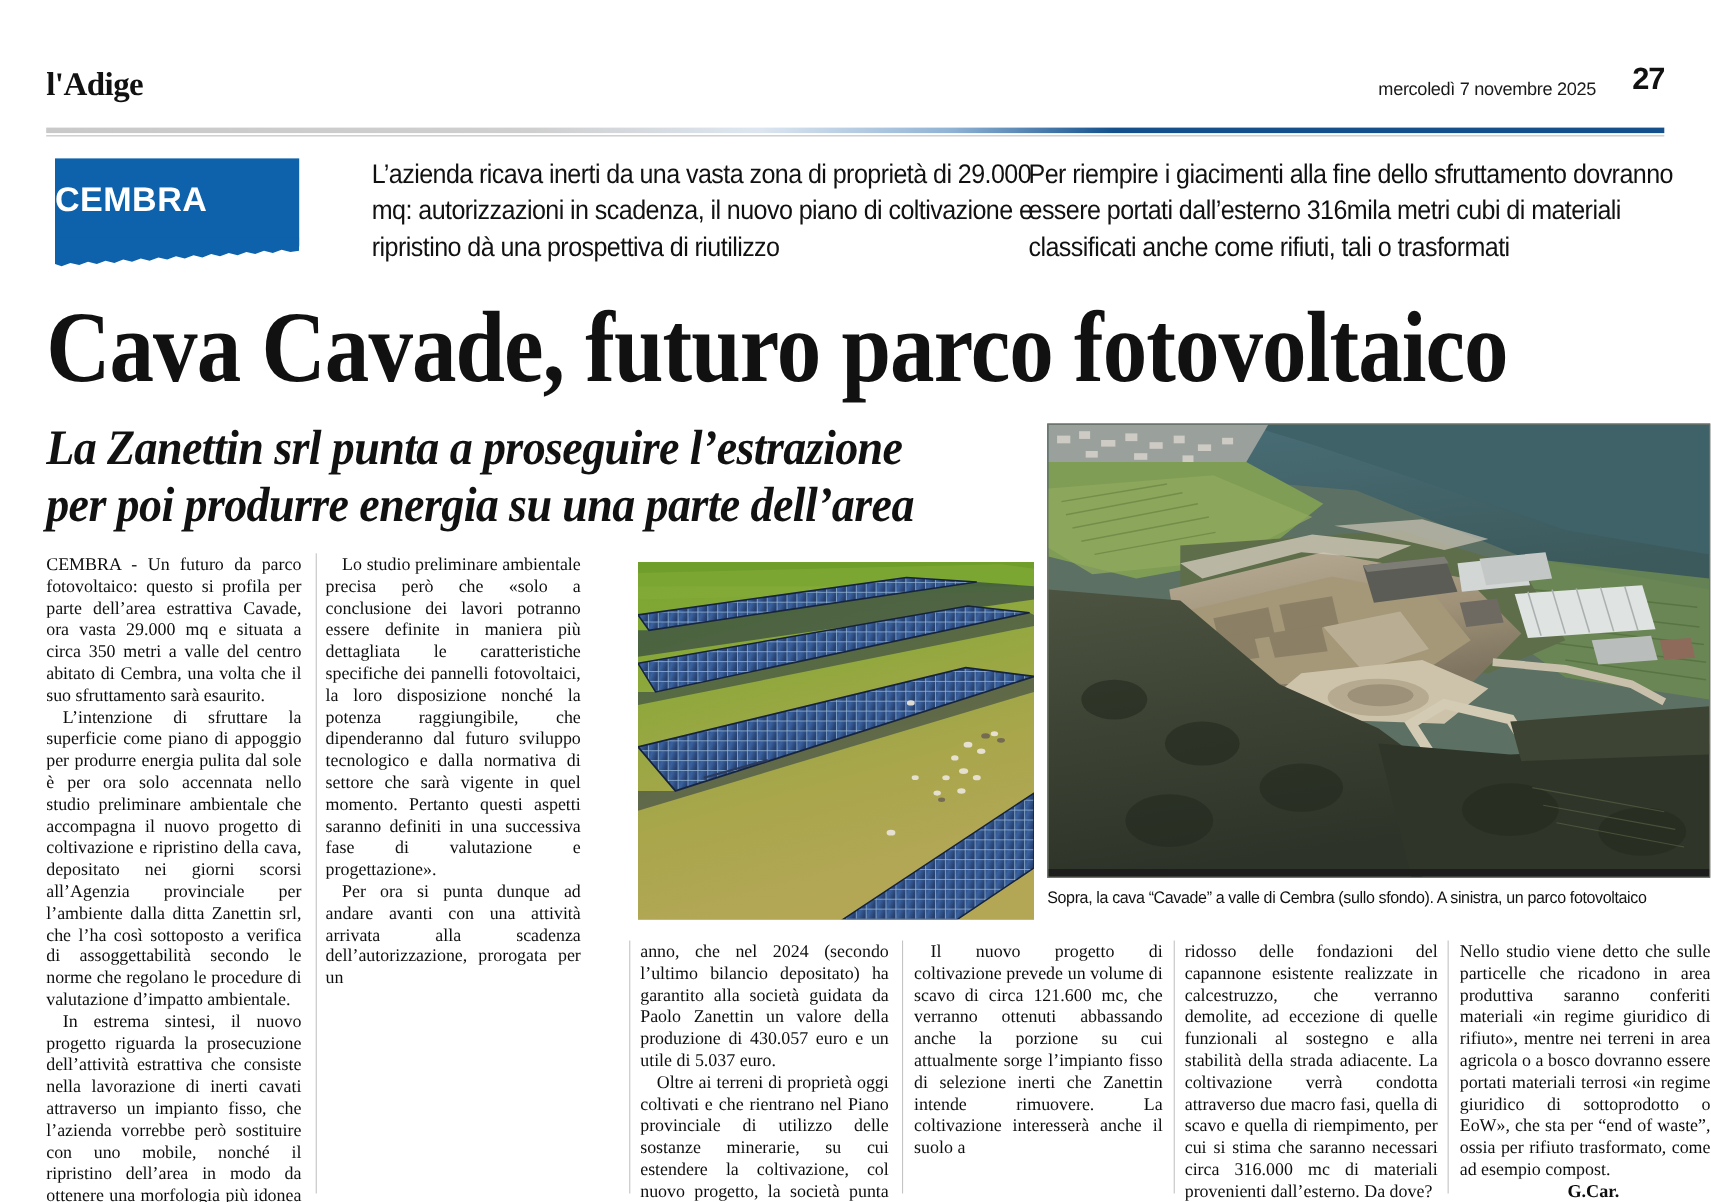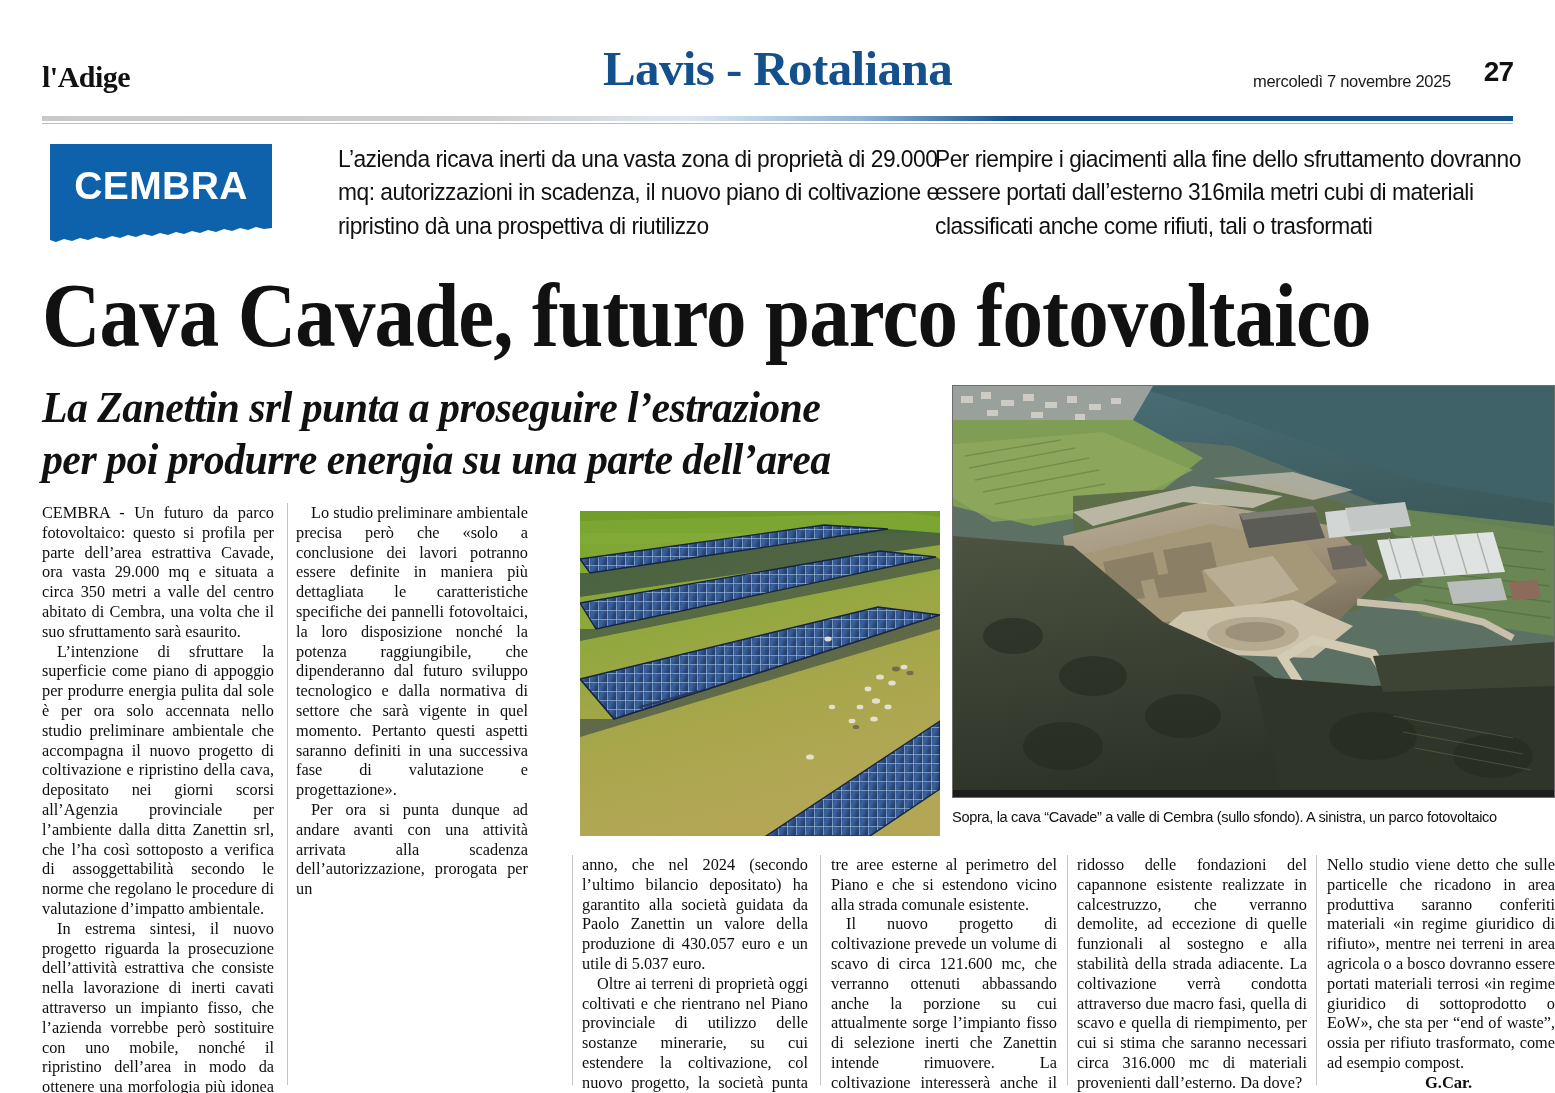--- a/index.html
+++ b/index.html
@@ -97,24 +97,24 @@
   }
   .badge-torn {
     position: absolute;
     left: 0; top: 72px;
     width: 222px;
     height: 30px;
   }
   .badge-label {
     position: absolute;
     left: 0; right: 0; top: 20px;
-    text-align: center;
+    text-align: left;
     font-family: "Liberation Sans", sans-serif;
     font-weight: bold;
-    font-size: 39px;
+    font-size: 31px;
     color: #ffffff;
     letter-spacing: 0.4px;
   }
   .kicker {
     position: absolute;
     top: 0;
     font-family: "Liberation Sans", sans-serif;
     font-size: 24.5px;
     line-height: 1.36;
     color: #111;
@@ -228,21 +228,20 @@
 
   svg { display: block; }
 </style>
 </head>
 <body>
 
 <div class="page">
 
   <div class="masthead">
     <div class="logo">l'Adige</div>
-    <div class="section-title">Lavis - Rotaliana</div>
     <div class="date-line">mercoledì 7 novembre 2025</div>
     <div class="page-num">27</div>
   </div>
   <div class="rule-gradient"></div>
   <div class="rule-thin"></div>
 
   <div class="kicker-row">
     <div class="badge">
       <div class="badge-block"></div>
       <svg class="badge-torn" viewBox="0 0 222 30" preserveAspectRatio="none">
@@ -460,21 +459,20 @@
       <p>Lo studio preliminare ambientale precisa però che «solo a conclusione dei lavori potranno essere definite in maniera più dettagliata le caratteristiche specifiche dei pannelli fotovoltaici, la loro disposizione nonché la potenza raggiungibile, che dipenderanno dal futuro sviluppo tecnologico e dalla normativa di settore che sarà vigente in quel momento. Pertanto questi aspetti saranno definiti in una successiva fase di valutazione e progettazione».</p>
       <p>Per ora si punta dunque ad andare avanti con una attività arrivata alla scadenza dell’autorizzazione, prorogata per un</p>
     </div>
 
     <div class="col col-3">
       <p class="first">anno, che nel 2024 (secondo l’ultimo bilancio depositato) ha garantito alla società guidata da Paolo Zanettin un valore della produzione di 430.057 euro e un utile di 5.037 euro.</p>
       <p>Oltre ai terreni di proprietà oggi coltivati e che rientrano nel Piano provinciale di utilizzo delle sostanze minerarie, su cui estendere la coltivazione, col nuovo progetto, la società punta alla sistemazione di al-</p>
     </div>
 
     <div class="col col-4">
-      <p class="first">tre aree esterne al perimetro del Piano e che si estendono vicino alla strada comunale esistente.</p>
       <p>Il nuovo progetto di coltivazione prevede un volume di scavo di circa 121.600 mc, che verranno ottenuti abbassando anche la porzione su cui attualmente sorge l’impianto fisso di selezione inerti che Zanettin intende rimuovere. La coltivazione interesserà anche il suolo a</p>
     </div>
 
     <div class="col col-5">
       <p class="first">ridosso delle fondazioni del capannone esistente realizzate in calcestruzzo, che verranno demolite, ad eccezione di quelle funzionali al sostegno e alla stabilità della strada adiacente. La coltivazione verrà condotta attraverso due macro fasi, quella di scavo e quella di riempimento, per cui si stima che saranno necessari circa 316.000 mc di materiali provenienti dall’esterno. Da dove?</p>
     </div>
 
     <div class="col col-6">
       <p class="first">Nello studio viene detto che sulle particelle che ricadono in area produttiva saranno conferiti materiali «in regime giuridico di rifiuto», mentre nei terreni in area agricola o a bosco dovranno essere portati materiali terrosi «in regime giuridico di sottoprodotto o EoW», che sta per “end of waste”, ossia per rifiuto trasformato, come ad esempio compost.</p>
       <p class="byline">G.Car.</p>

